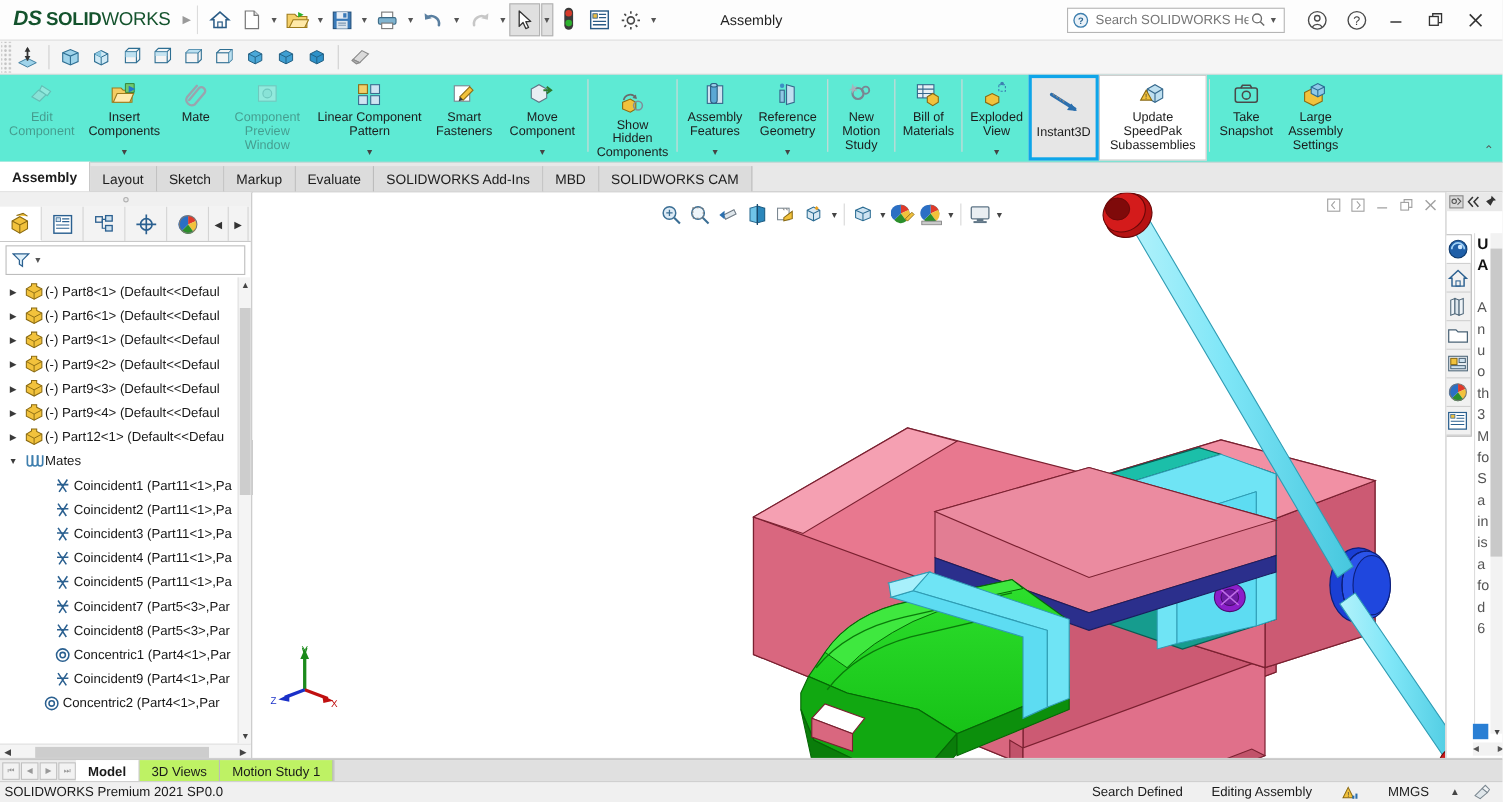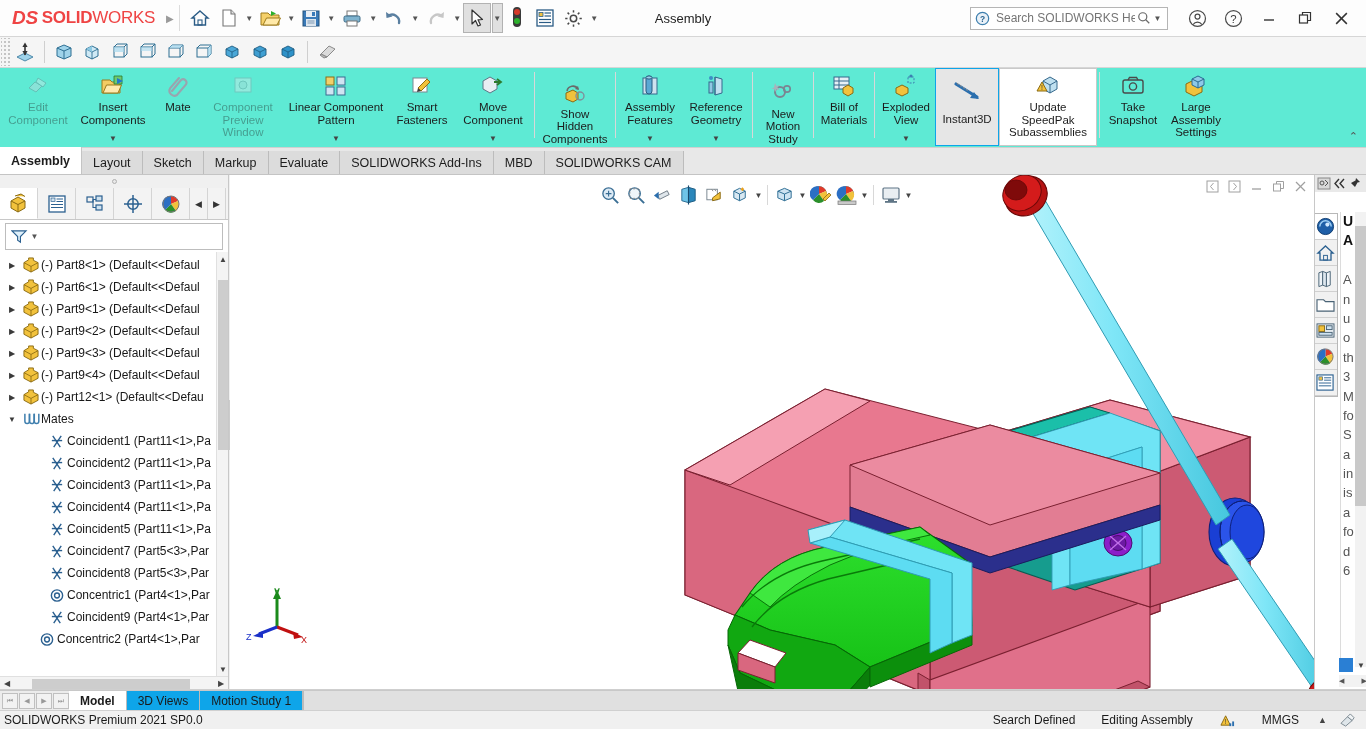--- a/index.html
+++ b/index.html
@@ -13,21 +13,21 @@
   }
   .app { position:relative; width:1366px; height:729px; background:#f0f0f0; }
 
   
   .titlebar {
     position:absolute; left:0; top:0; width:1366px; height:37px;
     background:#fdfdfd; border-bottom:1px solid #d6d6d6;
     display:flex; align-items:center;
   }
   .logo-area { width:150px; padding-left:12px; display:flex; align-items:center; height:37px; }
-  .ds-logo { font-size:17px; font-weight:bold; color:#ef4444; letter-spacing:-0.3px; display:flex; align-items:center;}
+  .ds-logo { font-size:17px; font-weight:bold; color:#14532d; letter-spacing:-0.3px; display:flex; align-items:center;}
   .ds-mark { font-size:19px; font-style:italic; margin-right:4px; font-weight:bold;}
   .sw-bold { font-weight:bold; }
   .sw-light { font-weight:normal; }
   .title-arrow { color:#9a9a9a; font-size:10px; margin-left:16px; }
   .tb-sep { width:1px; height:26px; background:#dcdcdc; margin:0 5px; }
   .tb-btn {
     height:30px; min-width:28px; display:flex; align-items:center; justify-content:center;
     padding:0 3px; cursor:default; border:1px solid transparent;
   }
   .tb-btn.sel { background:#e0e0e0; border:1px solid #b2b2b2; }
@@ -61,21 +61,21 @@
     background:#5eead4; border-bottom:1px solid #d0d0d0;
     display:flex; align-items:flex-start; padding-left:2px;
   }
   .rgroup { display:flex; align-items:flex-start; height:80px; }
   .rsep { width:1px; height:66px; background:#d8d8d8; margin:4px 2px 0 2px;}
   .ritem {
     min-width:52px; height:78px; padding:4px 4px 0 4px;
     display:flex; flex-direction:column; align-items:center;
     border:1px solid transparent; cursor:default; position:relative;
   }
-  .ritem.active { background:#e6e6e6; border:1px solid #0ea5e9; }
+  .ritem.active { background:#e6e6e6; border:3px solid #0ea5e9; }
   .ritem.boxed { border:1px solid #c9c9c9; background:#fff; }
   .ritem.disabled { opacity:.38; }
   .ricon { height:26px; display:flex; align-items:center; justify-content:center; margin-bottom:2px; }
   .rlabel { font-size:11.5px; line-height:12.5px; text-align:center; color:#1c1c1c; }
   .rcaret { font-size:8px; color:#444; margin-top:auto; padding-bottom:2px;}
   .ribbon-collapse { margin-left:auto; align-self:flex-end; padding:0 8px 4px 0; color:#555; font-size:11px;}
 
   
   .cmdtabs {
     position:absolute; left:0; top:148px; width:1366px; height:27px;
@@ -161,21 +161,21 @@
   .tp-hsc { position:absolute; left:24px; bottom:3px; width:28px; height:12px; background:#f2f2f2; display:flex; justify-content:space-between; align-items:center; font-size:7px; color:#555;}
 
   
   .bottombar {
     position:absolute; left:0; top:690px; width:1366px; height:20px;
     background:#ececec; border-top:1px solid #c8c8c8; display:flex; align-items:center;
   }
   .navbtns { display:flex; align-items:center; padding-left:2px; gap:1px;}
   .navbtn { width:16px; height:16px; border:1px solid #c0c0c0; background:#f2f2f2; display:flex; align-items:center; justify-content:center; font-size:7px; color:#999;}
   .btab { height:19px; padding:0 11px; display:flex; align-items:center; font-size:12px;
-          background:#0ea5e9; border-right:1px solid #bbb; color:#1a1a1a; cursor:default;}
+          background:#bef264; border-right:1px solid #bbb; color:#1a1a1a; cursor:default;}
   .btab.sel { background:#fff; font-weight:bold; }
   .btab-rest { flex:1; background:#e0e0e0; height:19px; border-left:1px solid #bbb;}
 
   
   .statusbar {
     position:absolute; left:0; top:710px; width:1366px; height:19px;
     background:#f0f0f0; border-top:1px solid #d0d0d0;
     display:flex; align-items:center; font-size:12px; color:#1a1a1a;
   }
   .sb-left { padding-left:4px; }
@@ -551,21 +551,21 @@
             </svg>
         </div>
         <div class="rlabel" style="white-space:pre-line;">Reference
 Geometry</div>
         <div class="rcaret">▼</div>
       </div>
     </div>
     <div class="rsep"></div>
 
     <div class="rgroup">
-      <div class="ritem" style="width:56px;justify-content:flex-end;">
+      <div class="ritem" style="width:56px;">
         <div class="ricon">
           <svg width="24" height="24" viewBox="0 0 24 24">
               <circle cx="9" cy="11" r="5" fill="none" stroke="#7a8692" stroke-width="2"></circle>
               <circle cx="16" cy="8" r="3.2" fill="none" stroke="#7a8692" stroke-width="1.7"></circle>
               <path d="M4 3 l1.5 3 l3 -1 l-2 2.6 l2 2.6 l-3 -1 l-1.5 3 l-0.6 -3.2 l-3 0 l2.6 -1.4 z" fill="#a8b2bb" transform="translate(0,-1)"></path>
             </svg>
         </div>
         <div class="rlabel" style="white-space:pre-line;">New
 Motion
 Study</div>

